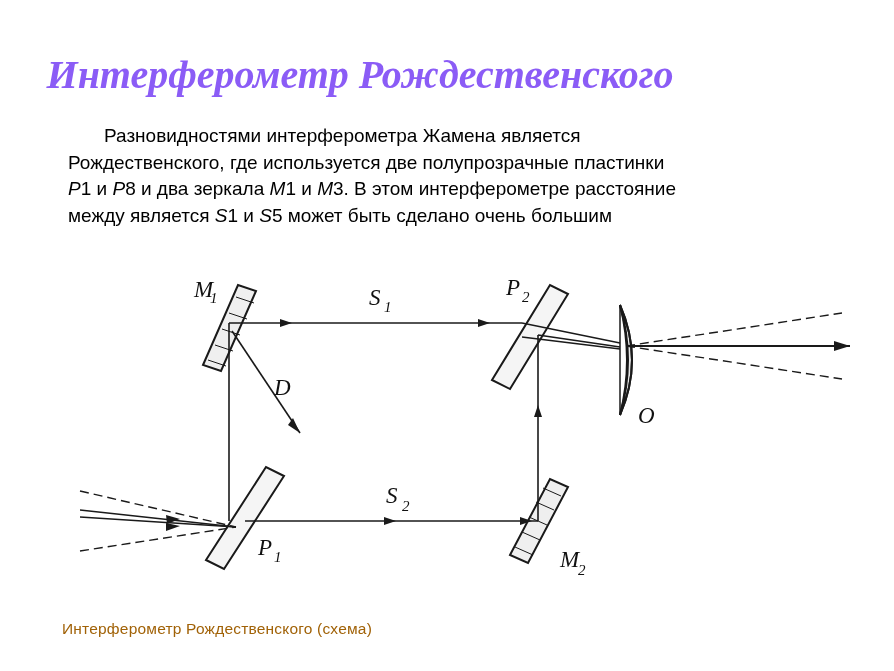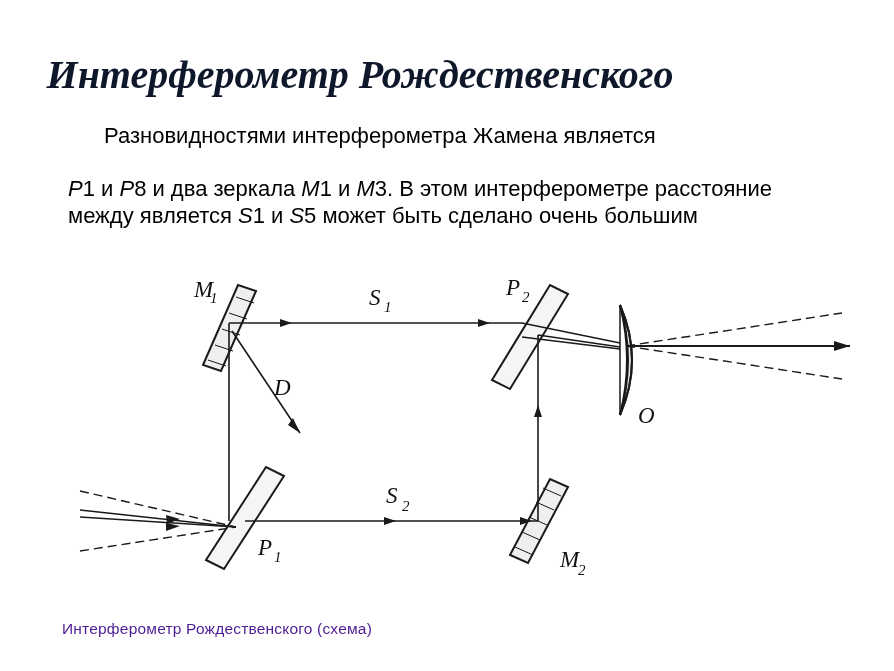--- a/index.html
+++ b/index.html
@@ -26,30 +26,30 @@
     left: 0;
     top: 52px;
     width: 720px;
     text-align: center;
     font-family: "Liberation Serif", serif;
     font-style: italic;
     font-weight: bold;
     font-size: 40px;
     line-height: 46px;
     letter-spacing: 0px;
-    color: #0f172a;
+    color: #8b5cf6;
     white-space: nowrap;
   }
   .body-text {
     position: absolute;
     left: 68px;
     top: 123px;
     width: 790px;
     font-family: "Liberation Sans", sans-serif;
-    font-size: 22px;
+    font-size: 19px;
     line-height: 26.5px;
     color: #000000;
   }
   .body-text .indent {
     display: inline-block;
     width: 36px;
   }
   .body-text i {
     font-style: italic;
   }
@@ -62,21 +62,21 @@
   }
   .figure svg {
     display: block;
   }
   .caption {
     position: absolute;
     left: 62px;
     top: 620px;
     font-family: "Liberation Sans", sans-serif;
     font-size: 15.5px;
-    color: #4c1d95;
+    color: #a16207;
     letter-spacing: 0.2px;
     white-space: nowrap;
   }
   .fig-label {
     font-family: "Liberation Serif", serif;
     font-style: italic;
     font-size: 23px;
     fill: #111111;
   }
   .fig-label-sub {
@@ -88,21 +88,21 @@
 </style>
 </head>
 <body>
 
 <div class="slide">
 
   <div class="slide-title">Интерферометр Рождественского</div>
 
   <div class="body-text">
     <span class="indent"></span><span>Разновидностями интерферометра Жамена является</span><br>
-    <br>
+    <span>Рождественского, где используется две полупрозрачные пластинки</span><br>
     <i>P</i><span>1 и </span><i>P</i><span>8 и два зеркала </span><i>M</i><span>1 и </span><i>M</i><span>3. В этом интерферометре расстояние</span><br>
     <span>между является </span><i>S</i><span>1 и </span><i>S</i><span>5 может быть сделано очень большим</span>
   </div>
 
   <div class="figure">
     <svg width="800" height="345" viewBox="0 0 800 345" xmlns="http://www.w3.org/2000/svg">
 
       <g>
         <polygon points="143,110 178,30 196,36 161,116" fill="#efefef" stroke="#1a1a1a" stroke-width="2"></polygon>
         <line x1="148" y1="105" x2="166" y2="111" stroke="#1a1a1a" stroke-width="1"></line>

